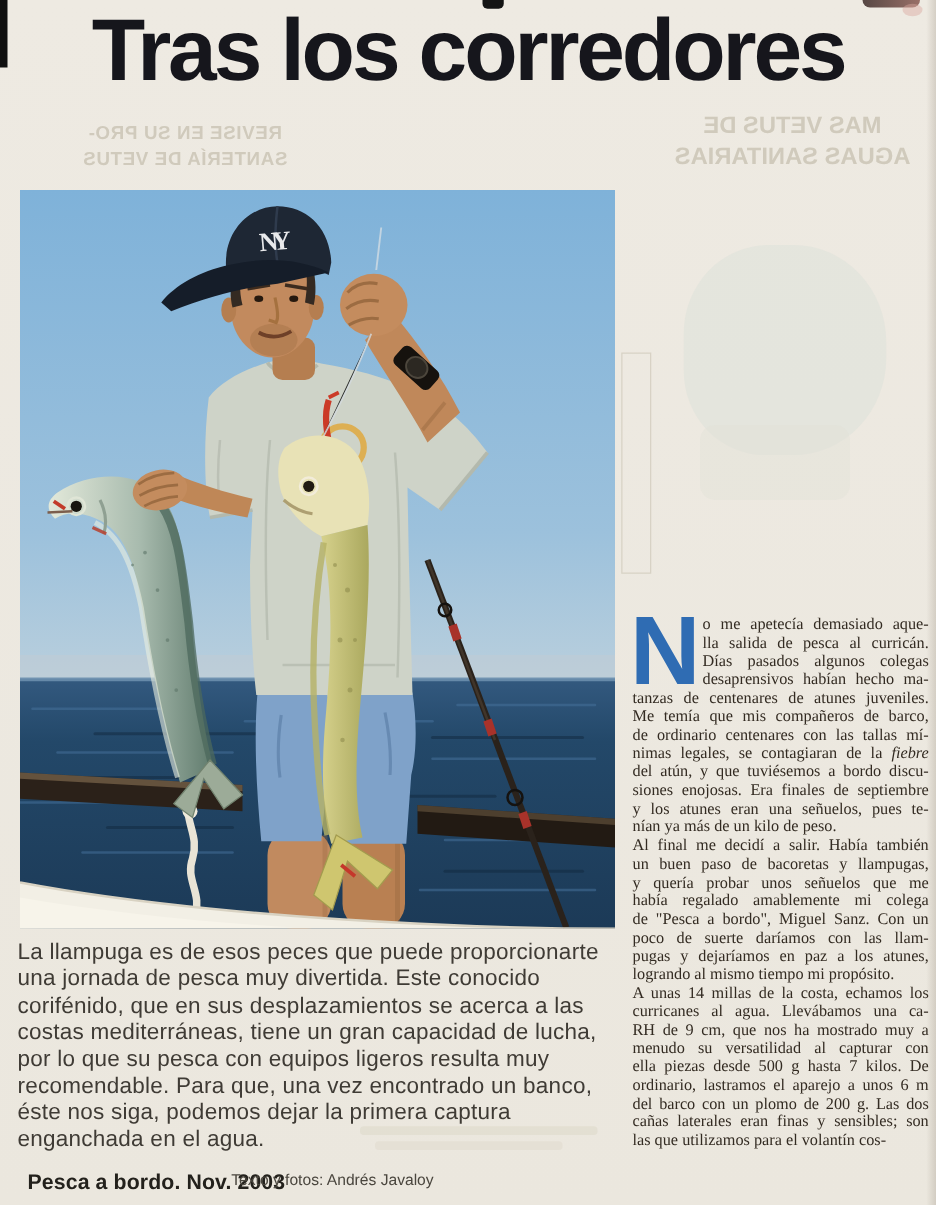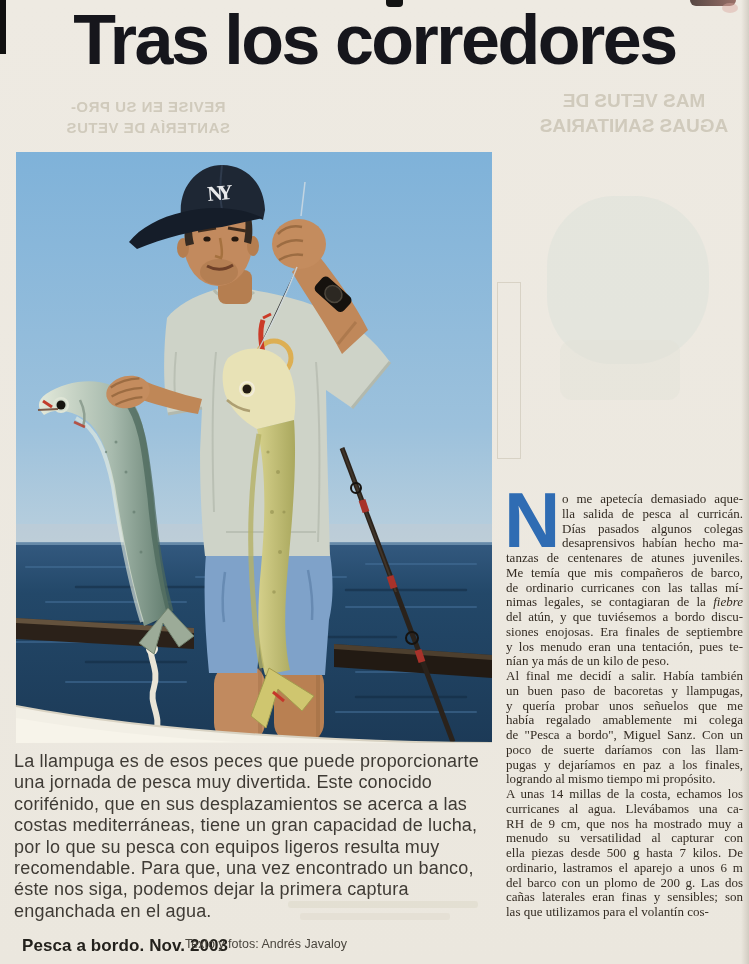--- a/index.html
+++ b/index.html
@@ -300,33 +300,33 @@
 
   <div class="article">
     <div class="dropcap" style="color: rgb(47, 108, 179);">N</div>
     <div>
         <div class="a-line ind"><span>o me apetecía demasiado aque-</span></div>
         <div class="a-line ind"><span>lla salida de pesca al curricán.</span></div>
         <div class="a-line ind"><span>Días pasados algunos colegas</span></div>
         <div class="a-line ind"><span>desaprensivos habían hecho ma-</span></div>
         <div class="a-line"><span>tanzas de centenares de atunes juveniles.</span></div>
         <div class="a-line"><span>Me temía que mis compañeros de barco,</span></div>
-        <div class="a-line"><span>de ordinario curricanes con las tallas mí-</span></div>
+        <div class="a-line"><span>de ordinario centenares con las tallas mí-</span></div>
         <div class="a-line"><span>nimas legales, se contagiaran de la </span><span class="it">fiebre</span></div>
         <div class="a-line"><span>del atún, y que tuviésemos a bordo discu-</span></div>
         <div class="a-line"><span>siones enojosas. Era finales de septiembre</span></div>
-        <div class="a-line"><span>y los menudo eran una tentación, pues te-</span></div>
+        <div class="a-line"><span>y los atunes eran una señuelos, pues te-</span></div>
         <div class="a-line end"><span>nían ya más de un kilo de peso.</span></div>
         <div class="a-line"><span>Al final me decidí a salir. Había también</span></div>
         <div class="a-line"><span>un buen paso de bacoretas y llampugas,</span></div>
         <div class="a-line"><span>y quería probar unos señuelos que me</span></div>
         <div class="a-line"><span>había regalado amablemente mi colega</span></div>
         <div class="a-line"><span>de "Pesca a bordo", Miguel Sanz. Con un</span></div>
         <div class="a-line"><span>poco de suerte daríamos con las llam-</span></div>
-        <div class="a-line"><span>pugas y dejaríamos en paz a los finales,</span></div>
+        <div class="a-line"><span>pugas y dejaríamos en paz a los atunes,</span></div>
         <div class="a-line end"><span>logrando al mismo tiempo mi propósito.</span></div>
         <div class="a-line"><span>A unas 14 millas de la costa, echamos los</span></div>
         <div class="a-line"><span>curricanes al agua. Llevábamos una ca-</span></div>
         <div class="a-line"><span>RH de 9 cm, que nos ha mostrado muy a</span></div>
         <div class="a-line"><span>menudo su versatilidad al capturar con</span></div>
         <div class="a-line"><span>ella piezas desde 500 g hasta 7 kilos. De</span></div>
         <div class="a-line"><span>ordinario, lastramos el aparejo a unos 6 m</span></div>
         <div class="a-line"><span>del barco con un plomo de 200 g. Las dos</span></div>
         <div class="a-line"><span>cañas laterales eran finas y sensibles; son</span></div>
         <div class="a-line end"><span>las que utilizamos para el volantín cos-</span></div>

